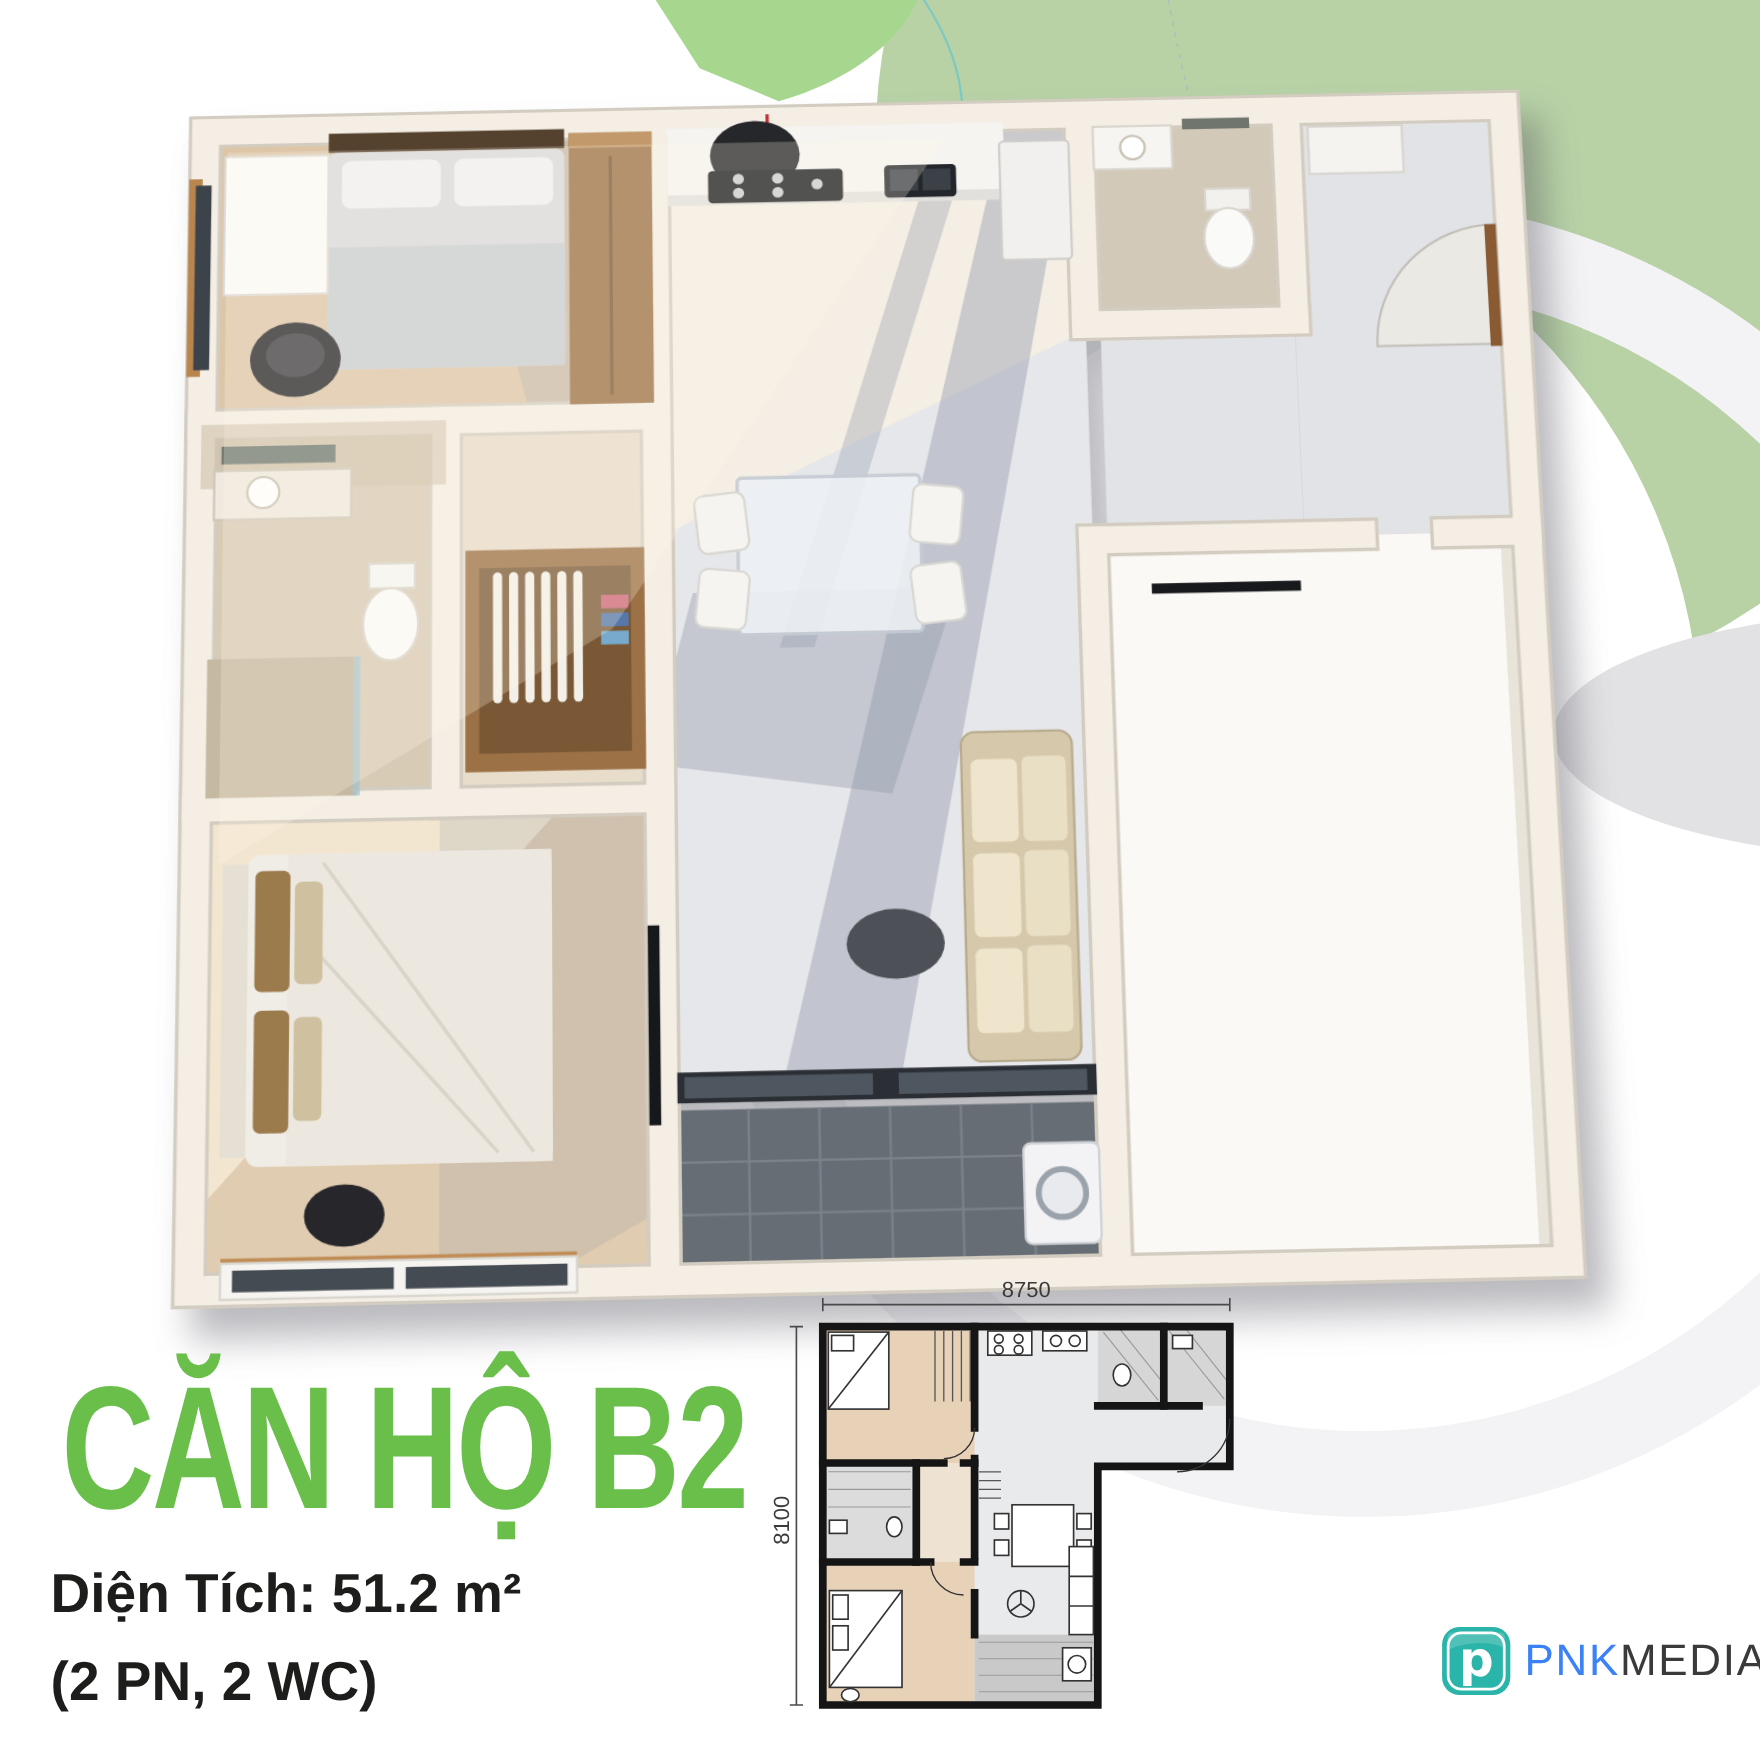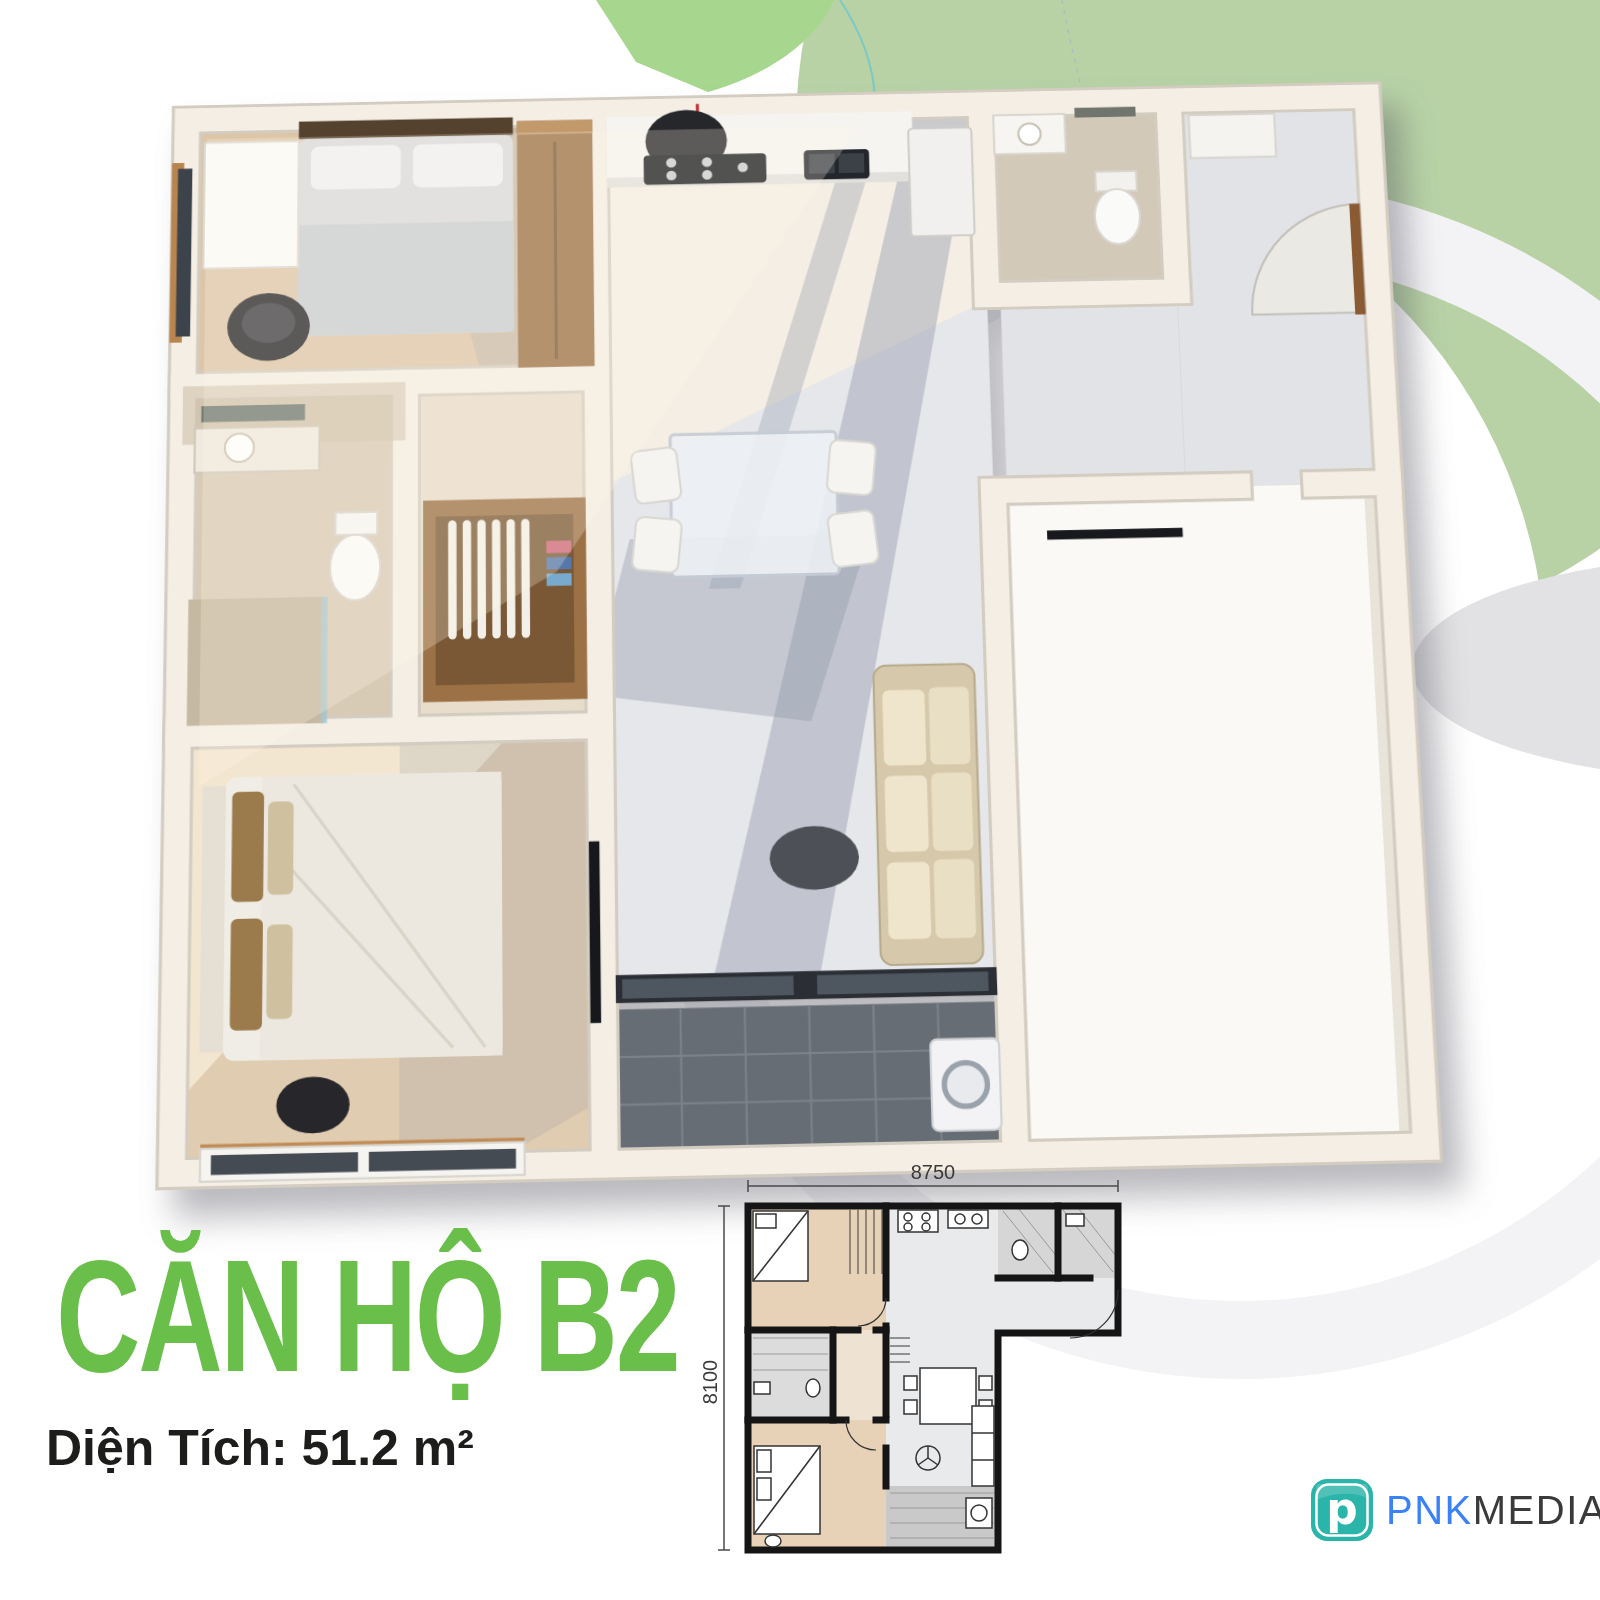--- a/index.html
+++ b/index.html
@@ -246,20 +246,21 @@
     <rect x="870" y="470" width="130" height="9" fill="#17191c"></rect>
   </g>
 
   <polygon points="60,60 700,60 400,500 60,700" fill="#fff8e8" opacity=".25"></polygon>
 </svg>
 </div>
 
 <h1 class="title">CĂN HỘ B2</h1>
 <div class="subtitle">
   <div>Diện Tích: 51.2 m²</div>
+  <div>(2 PN, 2 WC)</div>
 </div>
 
 <svg id="plan2d" class="abs" viewBox="0 0 486 446">
 
   <g stroke="#4a4a4a" stroke-width="1.5">
     <line x1="50" y1="28" x2="420" y2="28"></line>
       <line x1="50" y1="22" x2="50" y2="34"></line>
       <line x1="420" y1="22" x2="420" y2="34"></line>
     <line x1="26" y1="48" x2="26" y2="392"></line>
       <line x1="20" y1="48" x2="32" y2="48"></line>

